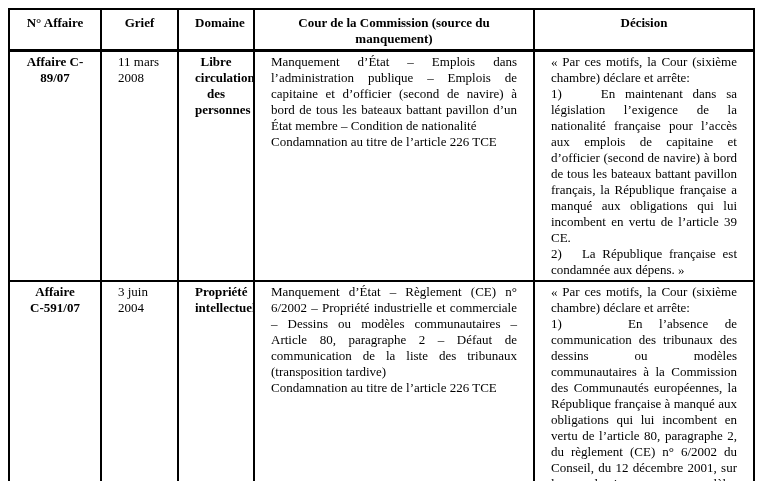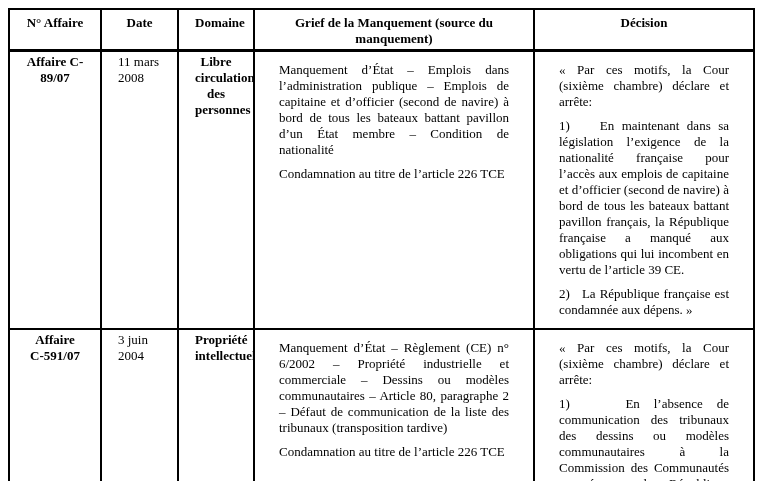--- a/index.html
+++ b/index.html
@@ -40,41 +40,41 @@
   .col4 { width: 280px; }
   .col5 { width: 220px; }
   .r-head { height: 40px; }
   .r1 { height: 195px; }
   .r2 { height: 227px; }
   .r3 { height: 60px; }
   .c-case   { font-weight: bold; text-align: center; border-radius: 19px; }
   .c-date   { text-align: left; border-radius: 25px; }
   .c-domain { font-weight: bold; text-align: center; padding-left: 2px; padding-right: 2px; margin-top: 16px; }
   .c-grief, .c-decision { text-align: justify; }
-  .c-grief p, .c-decision p { margin: 8px; }
+  .c-grief p, .c-decision p { margin: 0; }
   .gap1 { margin-top: 16px; }
   .gap2 { margin-top: 32px; }
 </style>
 </head>
 <body>
 
 <table class="doc-table">
   <colgroup>
     <col class="col1">
       <col class="col2">
       <col class="col3">
       <col class="col4">
       <col class="col5">
   </colgroup>
   <thead>
     <tr class="r-head">
       <th>N° Affaire</th>
-      <th>Date</th>
+      <th>Grief</th>
       <th>Domaine</th>
-      <th>Grief de la Manquement (source du manquement)</th>
+      <th>Cour de la Commission (source du manquement)</th>
       <th>Décision</th>
     </tr>
   </thead>
   <tbody>
     <tr class="r1">
       <td class="c-case">Affaire C-89/07</td>
       <td class="c-date">11 mars 2008</td>
       <td class="c-domain">Libre circulation des personnes</td>
       <td class="c-grief">
         <p>Manquement d’État – Emplois dans l’administration publique – Emplois de capitaine et d’officier (second de navire) à bord de tous les bateaux battant pavillon d’un État membre – Condition de nationalité</p>

